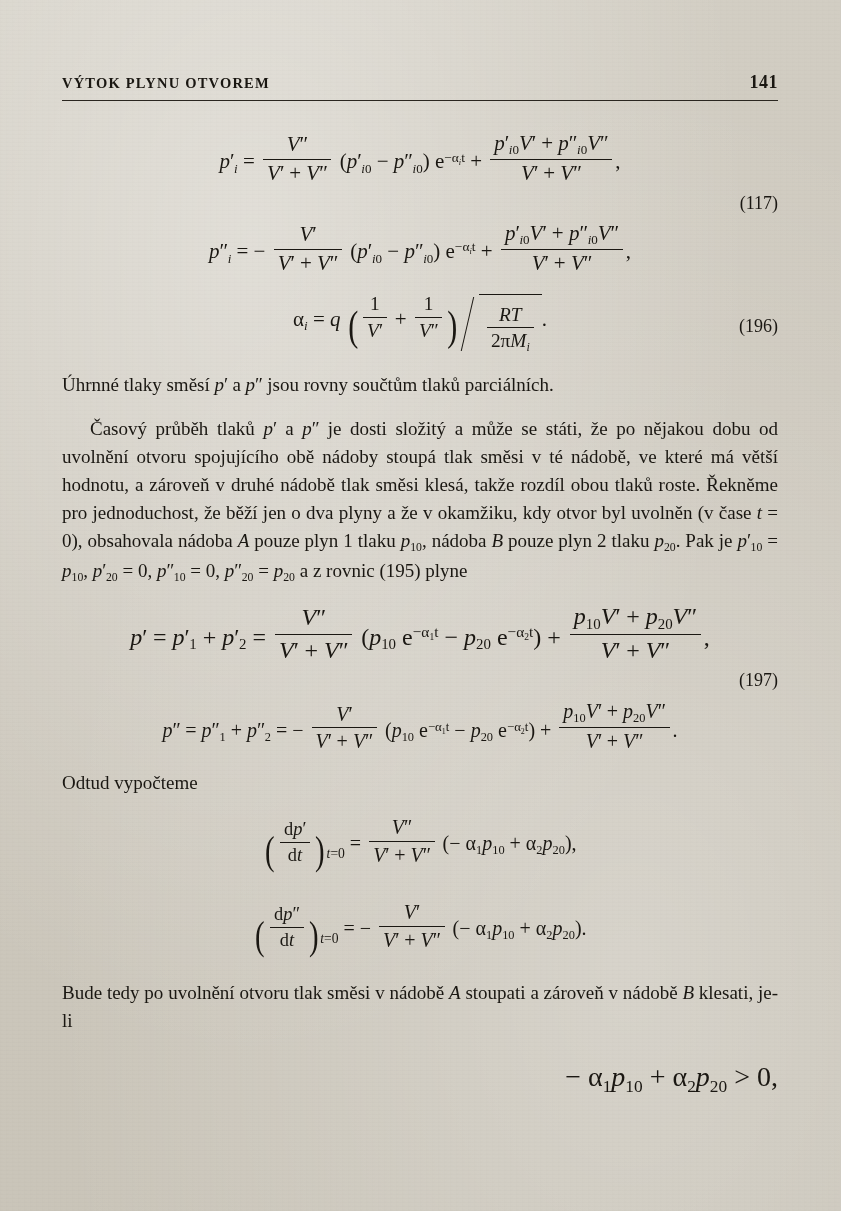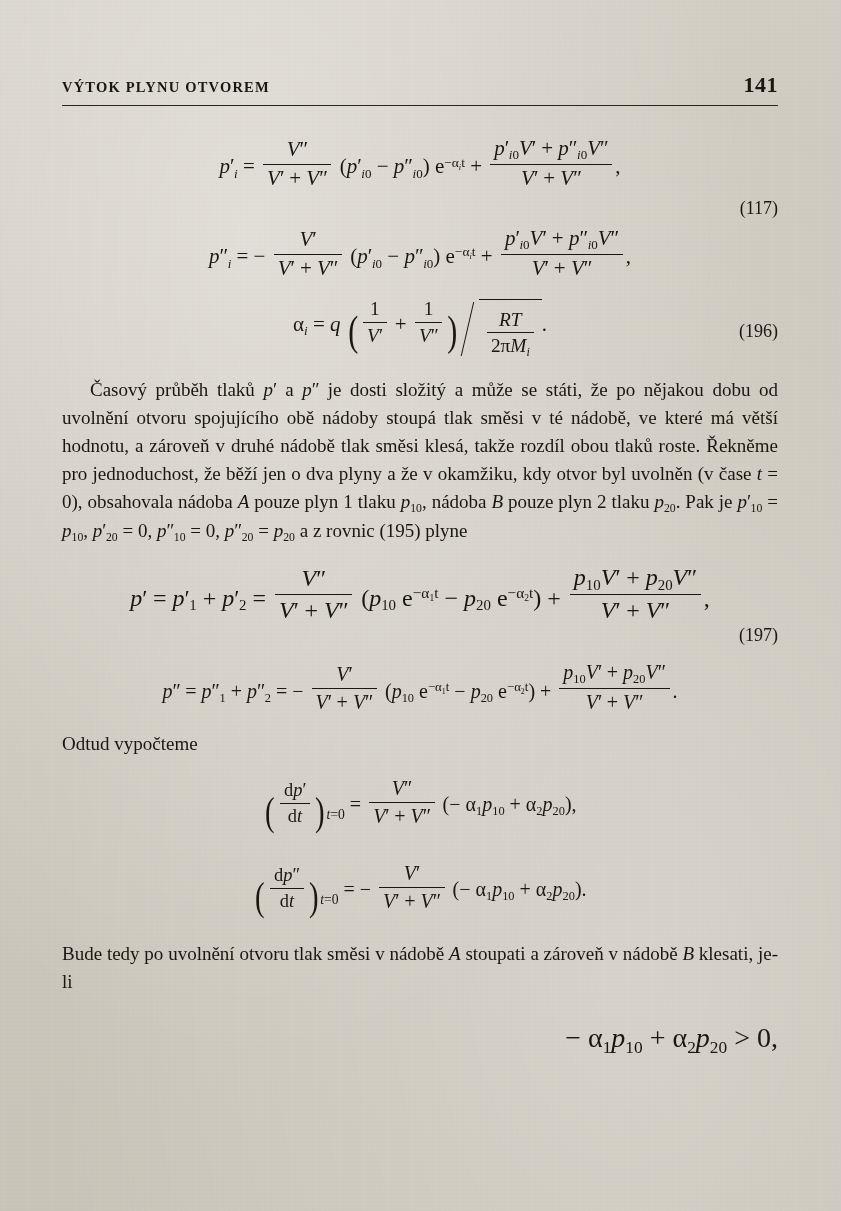--- a/index.html
+++ b/index.html
@@ -47,21 +47,21 @@
     margin-bottom: 30px;
   }
   .runhead-title {
     font-size: 14.5px;
     letter-spacing: 1.2px;
     font-variant: small-caps;
     text-transform: uppercase;
     font-weight: 600;
   }
   .runhead-page {
-    font-size: 22px;
+    font-size: 18px;
     font-weight: 700;
     letter-spacing: 0.5px;
   }
   p.body {
     font-size: 19px;
     line-height: 1.48;
     margin: 0 0 2px 0;
     text-align: justify;
     text-indent: 0;
   }
@@ -179,40 +179,43 @@
 
     <div class="eqn-wrap" style="margin-top:10px;">
       <div class="eq-line" style="text-align:center;">
         α<sub><i>i</i></sub> = <i>q</i>
         <span class="paren-big">(</span><span class="frac fracsm"><span class="num">1</span><span class="den"><i>V</i><span class="prime">′</span></span></span> + <span class="frac fracsm"><span class="num">1</span><span class="den"><i>V</i><span class="prime">″</span></span></span><span class="paren-big">)</span>
         <span class="sqrt"><span class="radicand"><span class="frac fracsm"><span class="num"><i>RT</i></span><span class="den">2π<i>M</i><sub><i>i</i></sub></span></span></span></span>.
       </div>
       <div class="eq-tag" style="top:24px;">(196)</div>
     </div>
 
+    <p class="body" style="margin-top:16px;">
+      Úhrnné tlaky směsí <i>p</i><span class="prime">′</span> a <i>p</i><span class="prime">″</span> jsou rovny součtům tlaků parciálních.
+    </p>
 
     <p class="body indent" style="margin-top:16px;">
       Časový průběh tlaků <i>p</i><span class="prime">′</span> a <i>p</i><span class="prime">″</span> je dosti složitý a může se státi,
       že po nějakou dobu od uvolnění otvoru spojujícího obě nádoby stoupá tlak směsi v té nádobě, ve které má větší hodnotu,
       a zároveň v druhé nádobě tlak směsi klesá, takže rozdíl obou tlaků roste. Řekněme pro jednoduchost, že běží jen o dva
       plyny a že v okamžiku, kdy otvor byl uvolněn (v čase <i>t</i> = 0), obsahovala nádoba <i>A</i> pouze plyn 1 tlaku
       <i>p</i><sub>10</sub>, nádoba <i>B</i> pouze plyn 2 tlaku <i>p</i><sub>20</sub>. Pak je
       <i>p</i><span class="prime">′</span><sub>10</sub> = <i>p</i><sub>10</sub>, <i>p</i><span class="prime">′</span><sub>20</sub> = 0,
       <i>p</i><span class="prime">″</span><sub>10</sub> = 0, <i>p</i><span class="prime">″</span><sub>20</sub> = <i>p</i><sub>20</sub>
       a z rovnic (195) plyne
     </p>
 
     <div class="eqn-wrap" style="margin-top:10px;">
       <div class="eq-line" style="text-align:center;font-size:24px;">
         <i>p</i><span class="prime">′</span> = <i>p</i><span class="prime">′</span><sub>1</sub> + <i>p</i><span class="prime">′</span><sub>2</sub> =
         <span class="frac"><span class="num"><i>V</i><span class="prime">″</span></span><span class="den"><i>V</i><span class="prime">′</span> + <i>V</i><span class="prime">″</span></span></span>
         (<i>p</i><sub>10</sub> e<sup>−α<sub>1</sub>t</sup> − <i>p</i><sub>20</sub> e<sup>−α<sub>2</sub>t</sup>) +
         <span class="frac"><span class="num"><i>p</i><sub>10</sub><i>V</i><span class="prime">′</span> + <i>p</i><sub>20</sub><i>V</i><span class="prime">″</span></span><span class="den"><i>V</i><span class="prime">′</span> + <i>V</i><span class="prime">″</span></span></span>,
       </div>
-      <div class="eq-tag" style="top:62px;">(197)</div>
+      <div class="eq-tag" style="top:68px;">(197)</div>
       <div class="eq-line" style="text-align:center;font-size:20px;margin-top:34px;">
         <i>p</i><span class="prime">″</span> = <i>p</i><span class="prime">″</span><sub>1</sub> + <i>p</i><span class="prime">″</span><sub>2</sub> = −
         <span class="frac"><span class="num"><i>V</i><span class="prime">′</span></span><span class="den"><i>V</i><span class="prime">′</span> + <i>V</i><span class="prime">″</span></span></span>
         (<i>p</i><sub>10</sub> e<sup>−α<sub>1</sub>t</sup> − <i>p</i><sub>20</sub> e<sup>−α<sub>2</sub>t</sup>) +
         <span class="frac"><span class="num"><i>p</i><sub>10</sub><i>V</i><span class="prime">′</span> + <i>p</i><sub>20</sub><i>V</i><span class="prime">″</span></span><span class="den"><i>V</i><span class="prime">′</span> + <i>V</i><span class="prime">″</span></span></span>.
       </div>
     </div>
 
     <p class="body" style="margin-top:14px;">Odtud vypočteme</p>
 

